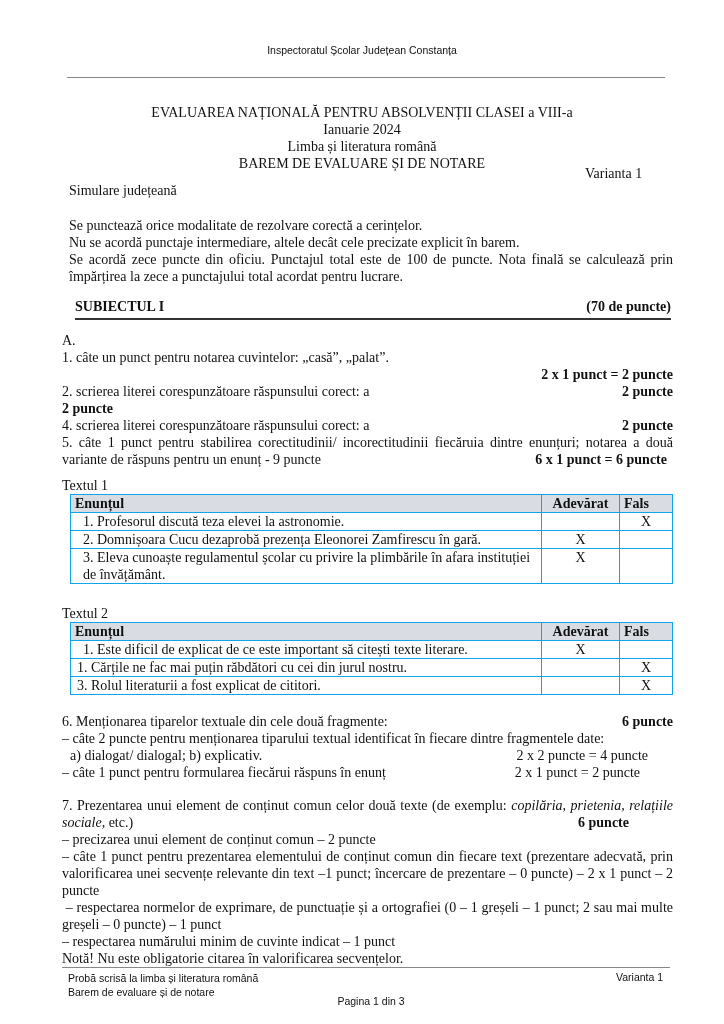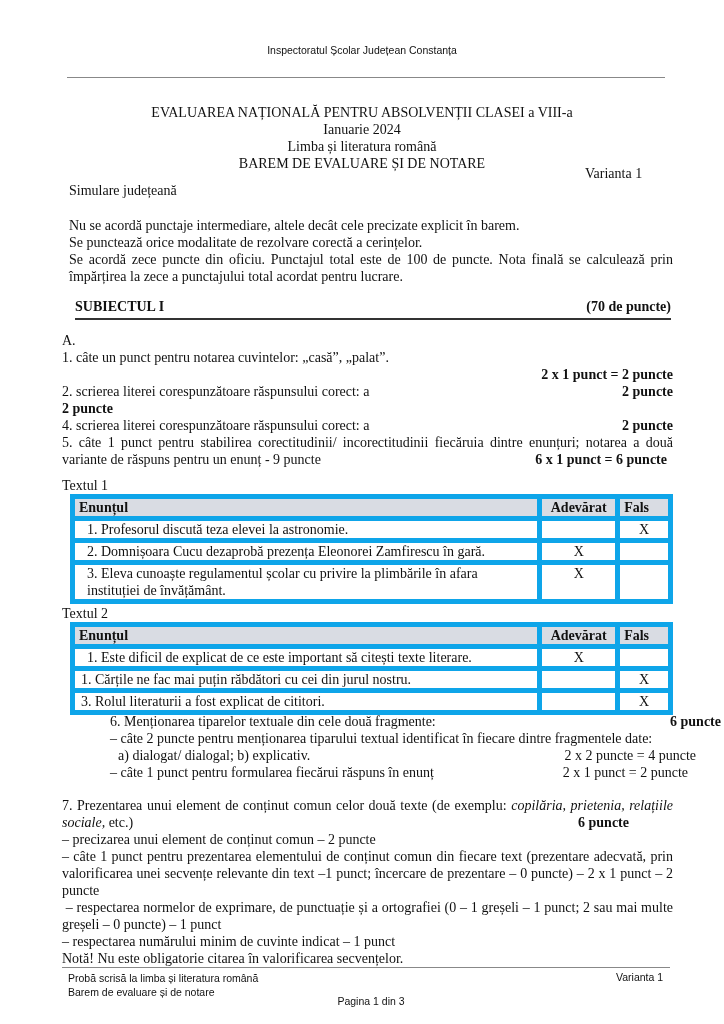--- a/index.html
+++ b/index.html
@@ -21,32 +21,32 @@
   .subject-head { top: 299px; left: 75px; width: 596px; font-size: 14px; font-weight: bold; display: flex; justify-content: space-between; }
   .subject-rule { top: 318px; left: 75px; width: 596px; height: 0; border-top: 2px solid #333; }
 
   .section-a { top: 332px; left: 62px; width: 611px; font-size: 14px; line-height: 17px; }
   .row { display: flex; justify-content: space-between; }
   .bold { font-weight: bold; }
   .justify { text-align: justify; }
 
   .table-label { font-size: 14px; }
   table.tf { border-collapse: collapse; font-size: 14px; width: 603px; margin-left: 8px; }
-  table.tf th, table.tf td { border: 5px solid #0ea5e9; padding: 0 4px; vertical-align: top; line-height: 17px; }
+  table.tf th, table.tf td { border: 1px solid #0ea5e9; padding: 0 4px; vertical-align: top; line-height: 17px; }
   table.tf th { background: #d9dce3; text-align: left; font-weight: bold; }
   table.tf th.c, table.tf td.c { text-align: center; }
   table.tf td.stmt { padding-left: 12px; }
   col.c1 { width: 472px; }
   col.c2 { width: 78px; }
   col.c3 { width: 53px; }
 
   .t1 { top: 478px; left: 62px; }
   .t2 { top: 606px; left: 62px; }
 
-  .q6 { top: 713px; left: 62px; width: 611px; font-size: 14px; line-height: 17px; margin-left: 48px; }
+  .q6 { top: 713px; left: 62px; width: 611px; font-size: 14px; line-height: 17px; }
   .q7 { top: 797px; left: 62px; width: 611px; font-size: 14px; line-height: 17px; }
 
   .foot-rule { top: 967px; left: 62px; width: 608px; height: 0; border-top: 1px solid #888; }
   .footer-l { top: 971px; left: 68px; font-size: 10.5px; line-height: 14px; }
   .footer-r { top: 971px; left: 616px; font-size: 10.5px; }
   .page-num { top: 995px; left: 0; width: 724px; text-align: center; font-size: 10.5px; padding-left: 9px; }
   .indent { padding-left: 8px; }
 </style>
 </head>
 <body>
@@ -57,22 +57,22 @@
 <div class="abs title-block serif">
   <div>EVALUAREA NAȚIONALĂ PENTRU ABSOLVENȚII CLASEI a VIII-a</div>
   <div>Ianuarie 2024</div>
   <div>Limba și literatura română</div>
   <div>BAREM DE EVALUARE ȘI DE NOTARE</div>
 </div>
 <div class="abs variant-right serif">Varianta 1</div>
 <div class="abs simulare serif">Simulare județeană</div>
 
 <div class="abs intro serif">
+  <p>Se punctează orice modalitate de rezolvare corectă a cerințelor.</p>
   <p>Nu se acordă punctaje intermediare, altele decât cele precizate explicit în barem.</p>
-  <p>Se punctează orice modalitate de rezolvare corectă a cerințelor.</p>
   <p class="justify">Se acordă zece puncte din oficiu. Punctajul total este de 100 de puncte. Nota finală se calculează prin împărțirea la zece a punctajului total acordat pentru lucrare.</p>
 </div>
 
 <div class="abs subject-head serif">
   <span>SUBIECTUL I</span>
   <span>(70 de puncte)</span>
 </div>
 <div class="abs subject-rule"></div>
 
 <div class="abs section-a serif">

